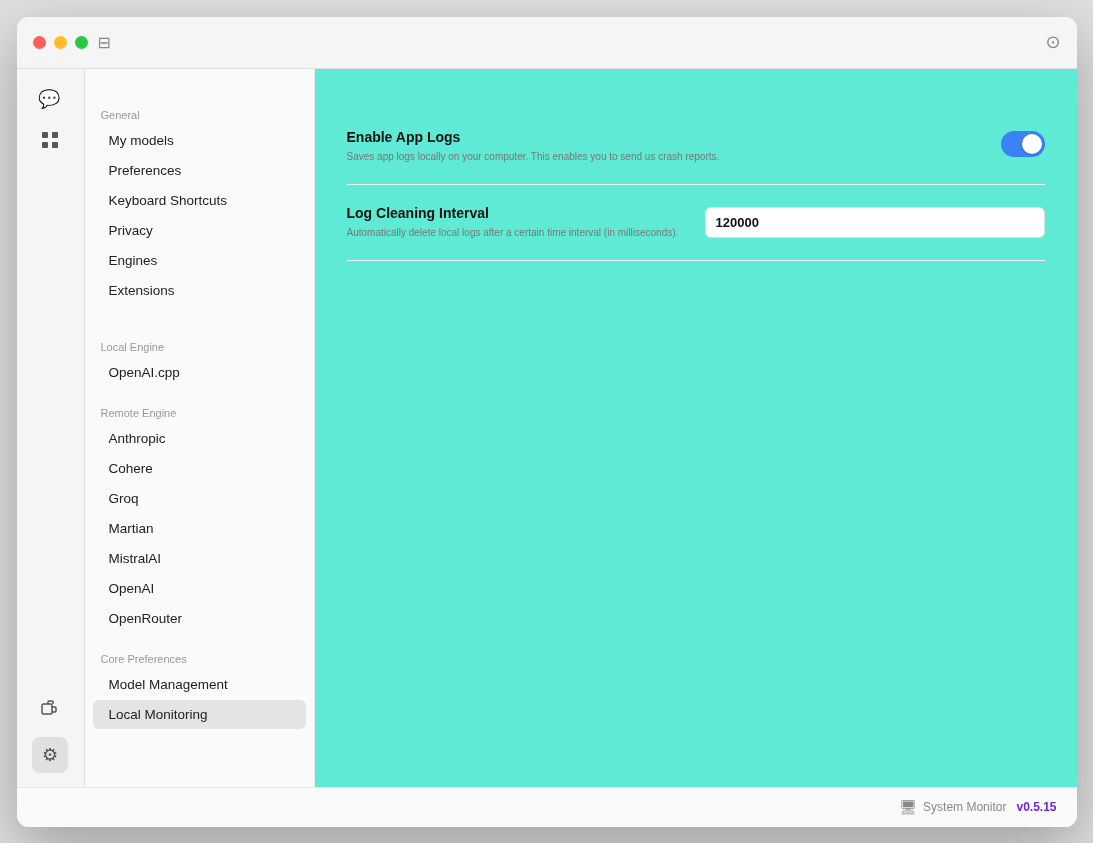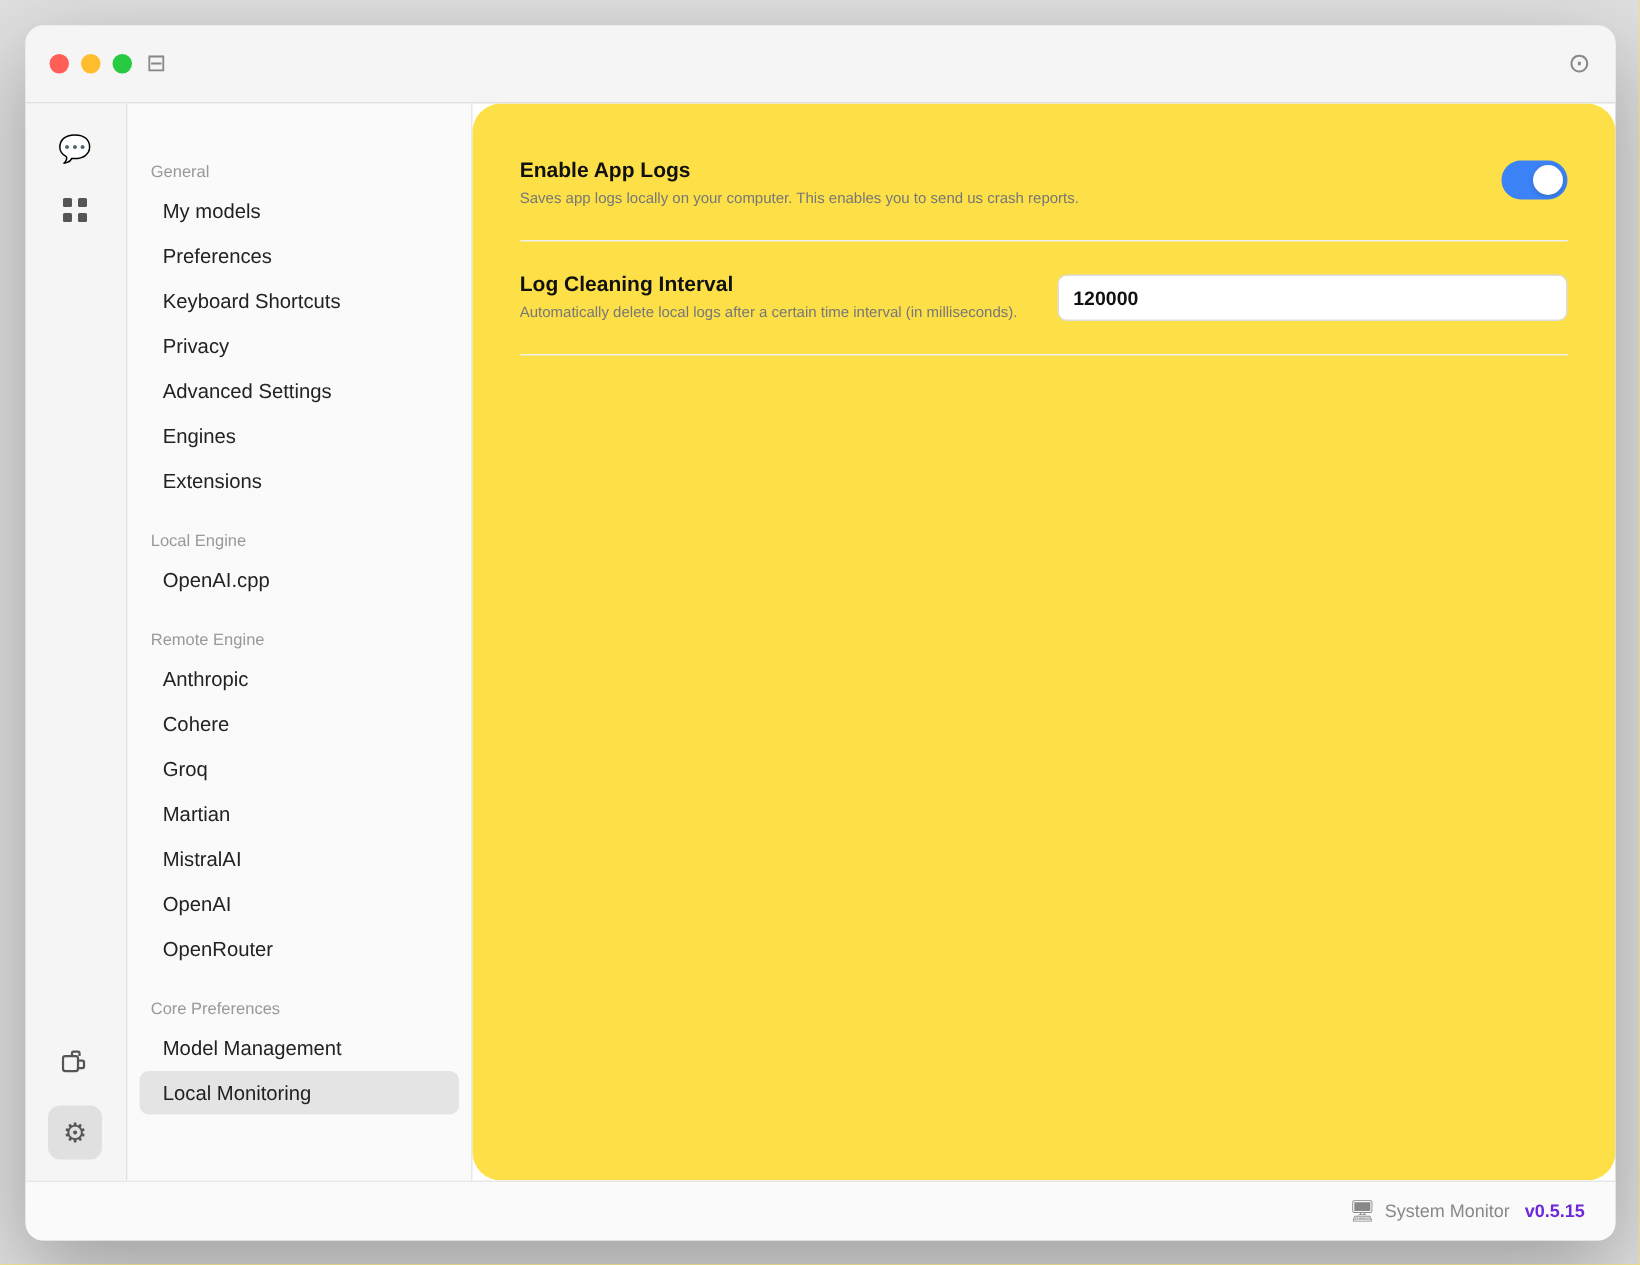--- a/index.html
+++ b/index.html
@@ -113,24 +113,23 @@
       cursor: pointer;
       border-radius: 6px;
       margin: 1px 8px;
     }
     .nav-item.active {
       background: #e4e4e4;
       font-weight: 500;
     }
     .content-area {
       flex: 1;
-      padding: 16px 32px;
+      padding: 40px 32px;
       overflow-y: auto;
-      background: #fde047;
-      border-radius: 19px;
+      background: #5eead4;
     }
     .setting-row {
       display: flex;
       align-items: flex-start;
       justify-content: space-between;
       padding: 20px 0;
       border-bottom: 1px solid #f0f0f0;
     }
     .setting-info {
       flex: 1;
@@ -258,25 +257,24 @@
       </div>
     </div>
 
     <div class="nav-sidebar">
 
       <div class="nav-section-label">General</div>
       <div class="nav-item">My models</div>
       <div class="nav-item">Preferences</div>
       <div class="nav-item">Keyboard Shortcuts</div>
       <div class="nav-item">Privacy</div>
-      <div class="nav-item">Advanced Settings</div>
       <div class="nav-item">Engines</div>
       <div class="nav-item">Extensions</div>
 
-      <div class="nav-section-label" style="margin-top:12px;">Local Engine</div>
+      <div class="nav-section-label" style="margin-top:28px;">Local Engine</div>
       <div class="nav-item">OpenAI.cpp</div>
 
       <div class="nav-section-label" style="margin-top:12px;">Remote Engine</div>
       <div class="nav-item">Anthropic</div>
       <div class="nav-item">Cohere</div>
       <div class="nav-item">Groq</div>
       <div class="nav-item">Martian</div>
       <div class="nav-item">MistralAI</div>
       <div class="nav-item">OpenAI</div>
       <div class="nav-item">OpenRouter</div>

